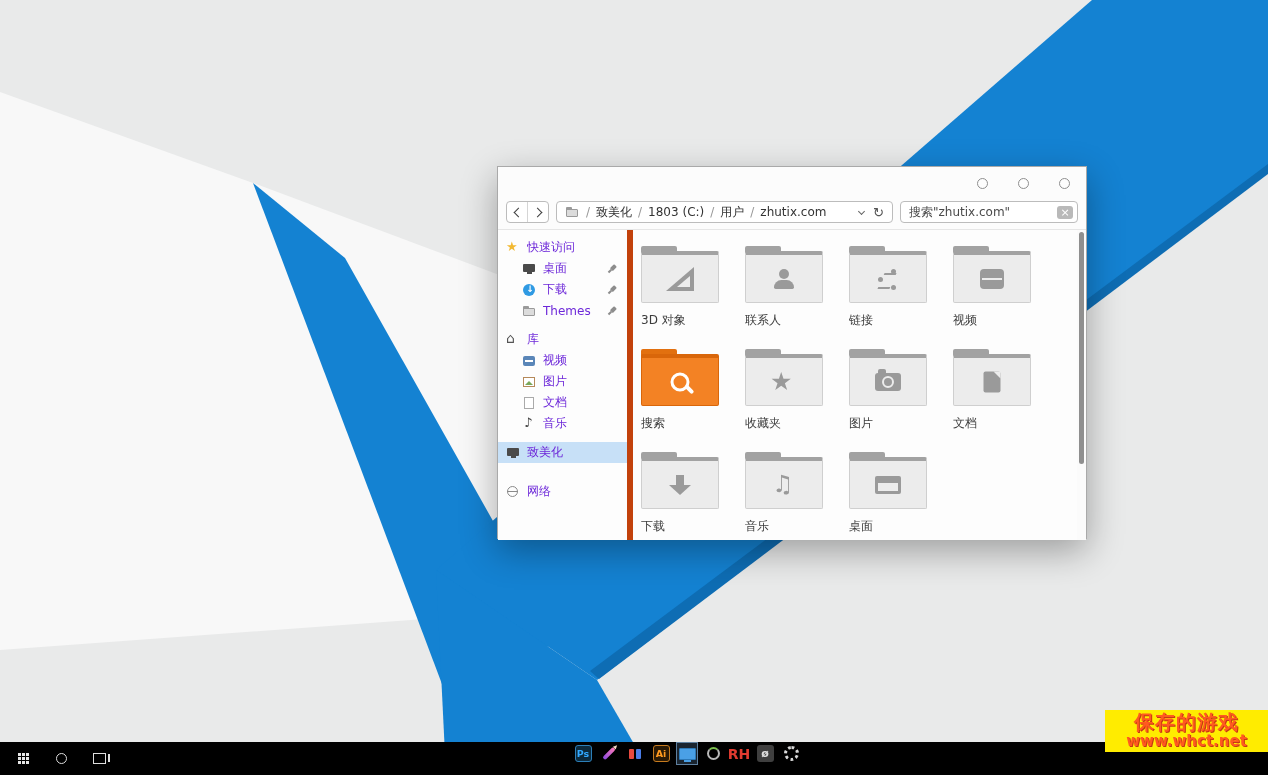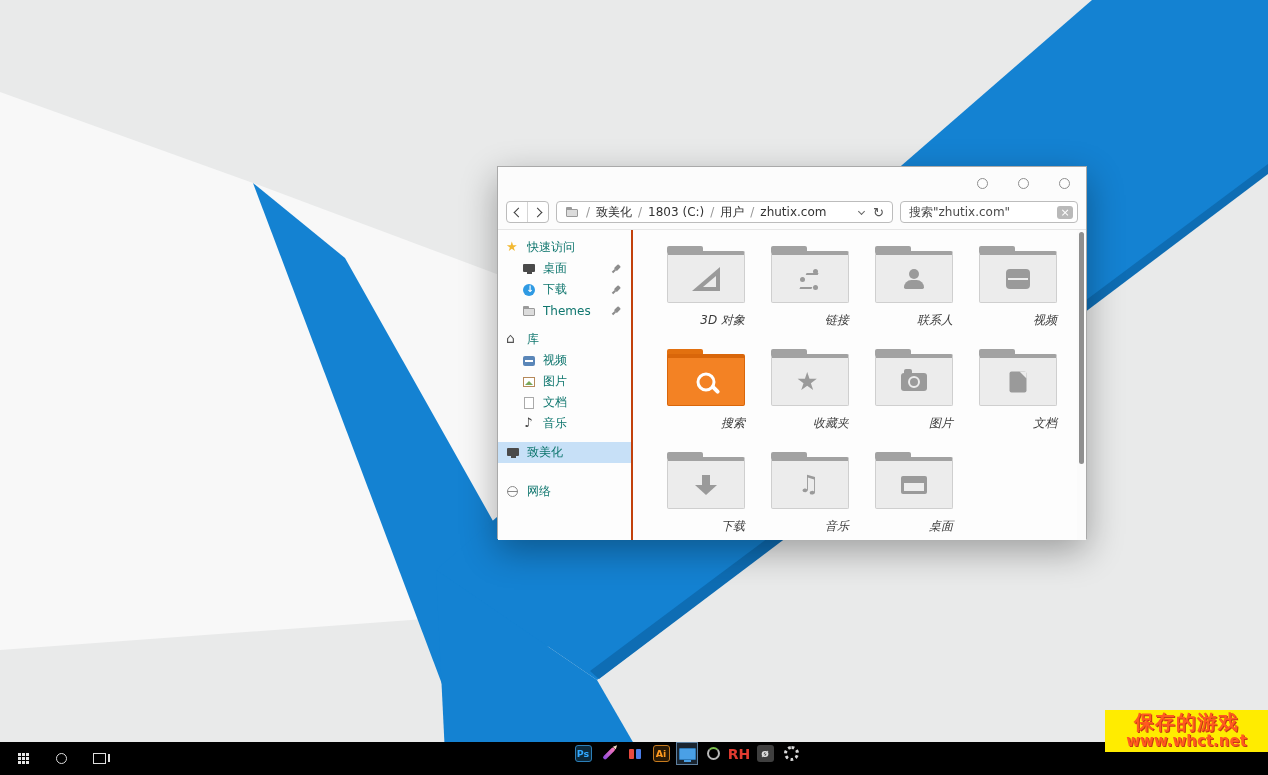--- a/index.html
+++ b/index.html
@@ -30,21 +30,21 @@
 
   .searchbox{width:178px;height:22px;border:1px solid #bcbcbc;border-radius:4px;background:#fff;display:flex;
              align-items:center;padding:0 4px 0 8px;font-size:12px;color:#4a4a4a;box-sizing:border-box;}
   .search-text{flex:1;white-space:nowrap;overflow:hidden;}
   .clear{width:16px;height:13px;background:#b9b9b9;border-radius:3px;color:#fff;display:flex;align-items:center;
          justify-content:center;font-size:11px;line-height:1;}
 
   .wbody{display:flex;height:310px;border-top:1px solid #e6e6e6;background:#fdfdfd;}
 
   
-  .sidebar{width:135px;box-sizing:border-box;padding-top:7px;font-size:12px;color:#0f766e;border-right:2px solid #c2410c;}
+  .sidebar{width:135px;box-sizing:border-box;padding-top:7px;font-size:12px;color:#6d28d9;border-right:6px solid #c2410c;}
   .srow{display:flex;align-items:center;gap:6px;height:21px;padding:0 10px 0 8px;}
   .srow.item{padding-left:24px;}
   .srow.selected{background:#c7e0f7;}
   .slabel{white-space:nowrap;overflow:hidden;}
   .gap8{margin-top:8px;} .gap6{margin-top:18px;}
 
   .si{width:15px;height:14px;position:relative;flex:none;}
   .si-star::before{content:"★";position:absolute;left:0;top:-2px;font-size:13px;color:#f2b933;line-height:1.2;}
   .si-desktop::before,.si-computer::before{content:"";position:absolute;left:1px;top:2px;width:12px;height:8px;background:#4a4a4a;border-radius:1px;}
   .si-desktop::after,.si-computer::after{content:"";position:absolute;left:5px;top:10px;width:5px;height:2px;background:#4a4a4a;}
@@ -62,21 +62,21 @@
   .si-network::before{content:"";position:absolute;left:1px;top:1px;width:11px;height:11px;border:1.5px solid #8a8a8a;border-radius:50%;box-sizing:border-box;}
   .si-network::after{content:"";position:absolute;left:1px;top:6px;width:11px;height:1.5px;background:#8a8a8a;}
 
   .pin{position:relative;width:10px;height:10px;margin-left:auto;transform:rotate(45deg);flex:none;}
   .pin::before{content:"";position:absolute;top:0;left:3px;width:4px;height:6px;background:#8d8d8d;border-radius:1px;}
   .pin::after{content:"";position:absolute;top:6px;left:4.3px;width:1.6px;height:4px;background:#8d8d8d;}
 
   
   .files{flex:1;display:grid;grid-template-columns:repeat(4,104px);grid-auto-rows:103px;align-content:start;
          justify-items:center;padding:16px 0 0 8px;box-sizing:border-box;}
-  .cell{display:flex;flex-direction:column;align-items:flex-end;width:100%;font-style:italic;}
+  .cell{display:flex;flex-direction:column;align-items:flex-start;width:100%;}
   .flabel{margin-top:9px;font-size:12px;color:#3c3c3c;white-space:nowrap;}
 
   .folder{position:relative;width:78px;height:57px;flex:none;}
   .folder .tab{position:absolute;top:0;left:0;width:36px;height:8px;background:#a2a2a2;border-radius:2px 2px 0 0;}
   .folder .fbody{position:absolute;top:5px;left:0;right:0;bottom:0;background:#ececec;border:1px solid #cfcfcf;
                  border-top:4px solid #a2a2a2;border-radius:2px;box-sizing:border-box;}
   .f-search .tab{background:#e2700f;}
   .f-search .fbody{background:#f38224;border-color:#d9660a;border-top-color:#d9660a;}
 
   .emblem{position:absolute;left:50%;top:58%;transform:translate(-50%,-50%);display:block;}
@@ -264,34 +264,34 @@
       <div class="files">
         <div class="cell">
           <div class="folder f-objects3d">
               <i class="tab"></i>
               <i class="fbody"></i>
               <i class="emblem g-objects3d"></i>
             </div>
           <div class="flabel">3D 对象</div>
         </div>
         <div class="cell">
+          <div class="folder f-contacts">
+              <i class="tab"></i>
+              <i class="fbody"></i>
+              <i class="emblem g-contacts"></i>
+            </div>
+          <div class="flabel">联系人</div>
+        </div>
+        <div class="cell">
           <div class="folder f-links">
               <i class="tab"></i>
               <i class="fbody"></i>
               <i class="emblem g-links"></i>
             </div>
           <div class="flabel">链接</div>
-        </div>
-        <div class="cell">
-          <div class="folder f-contacts">
-              <i class="tab"></i>
-              <i class="fbody"></i>
-              <i class="emblem g-contacts"></i>
-            </div>
-          <div class="flabel">联系人</div>
         </div>
         <div class="cell">
           <div class="folder f-videos">
               <i class="tab"></i>
               <i class="fbody"></i>
               <i class="emblem g-videos"></i>
             </div>
           <div class="flabel">视频</div>
         </div>
         <div class="cell">

